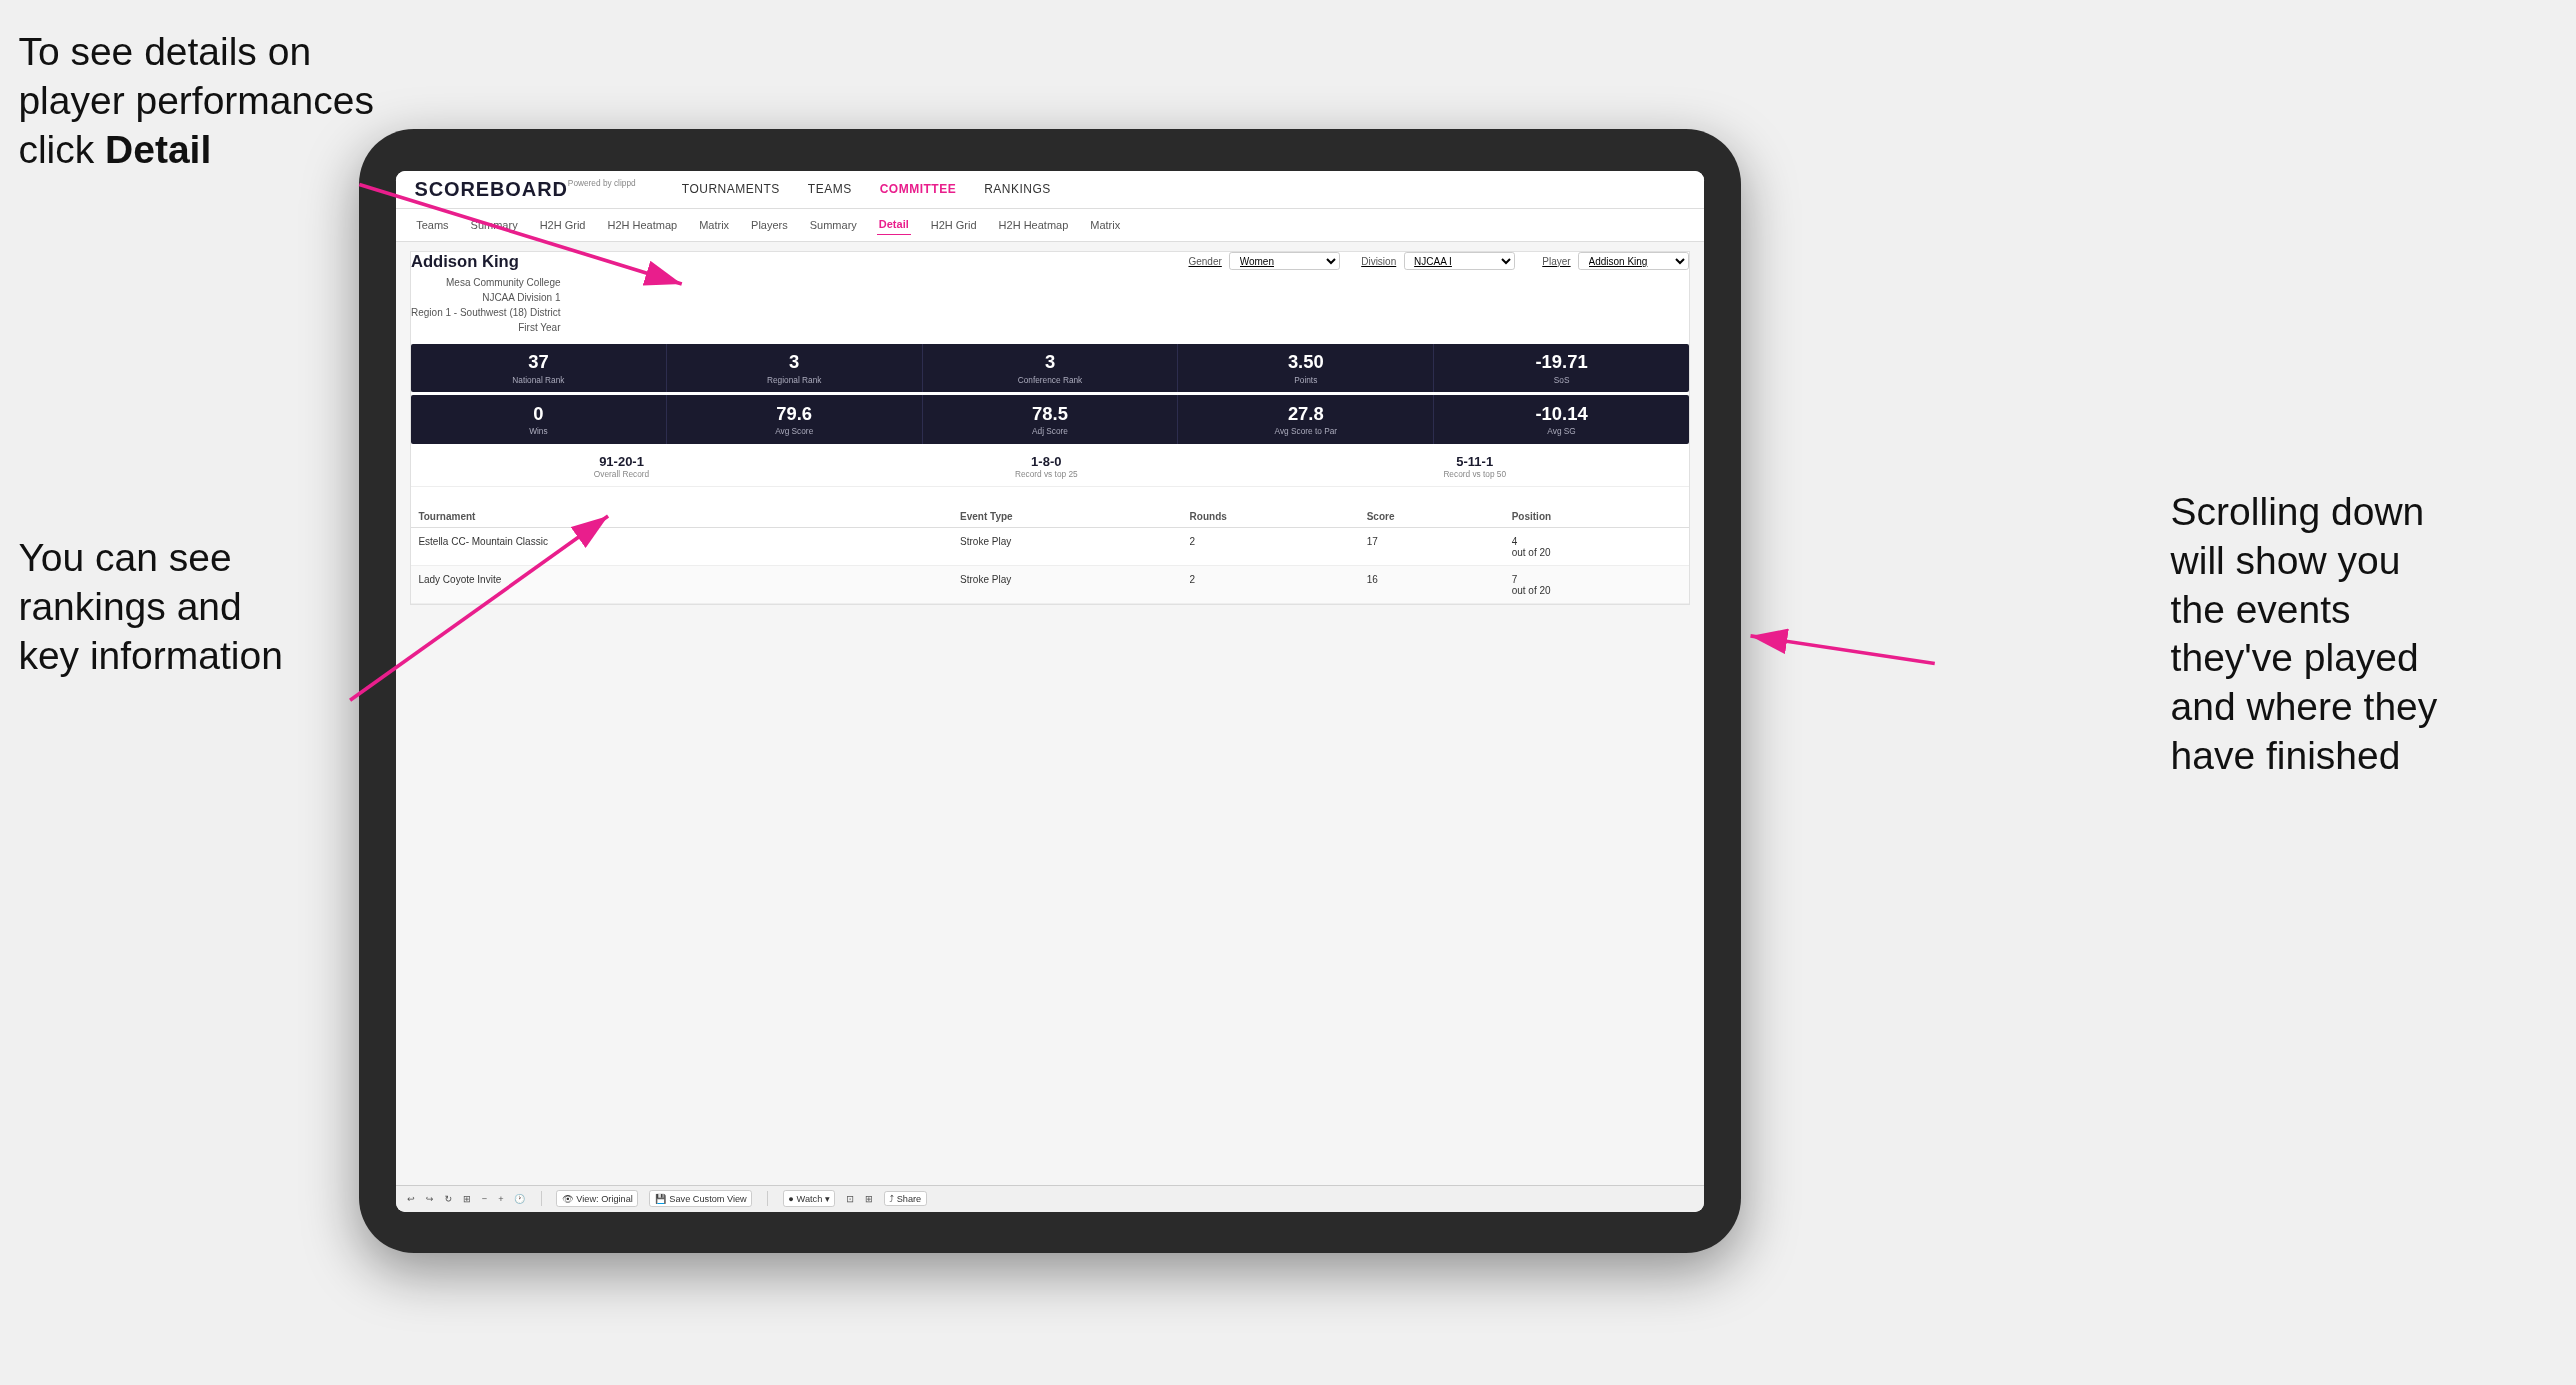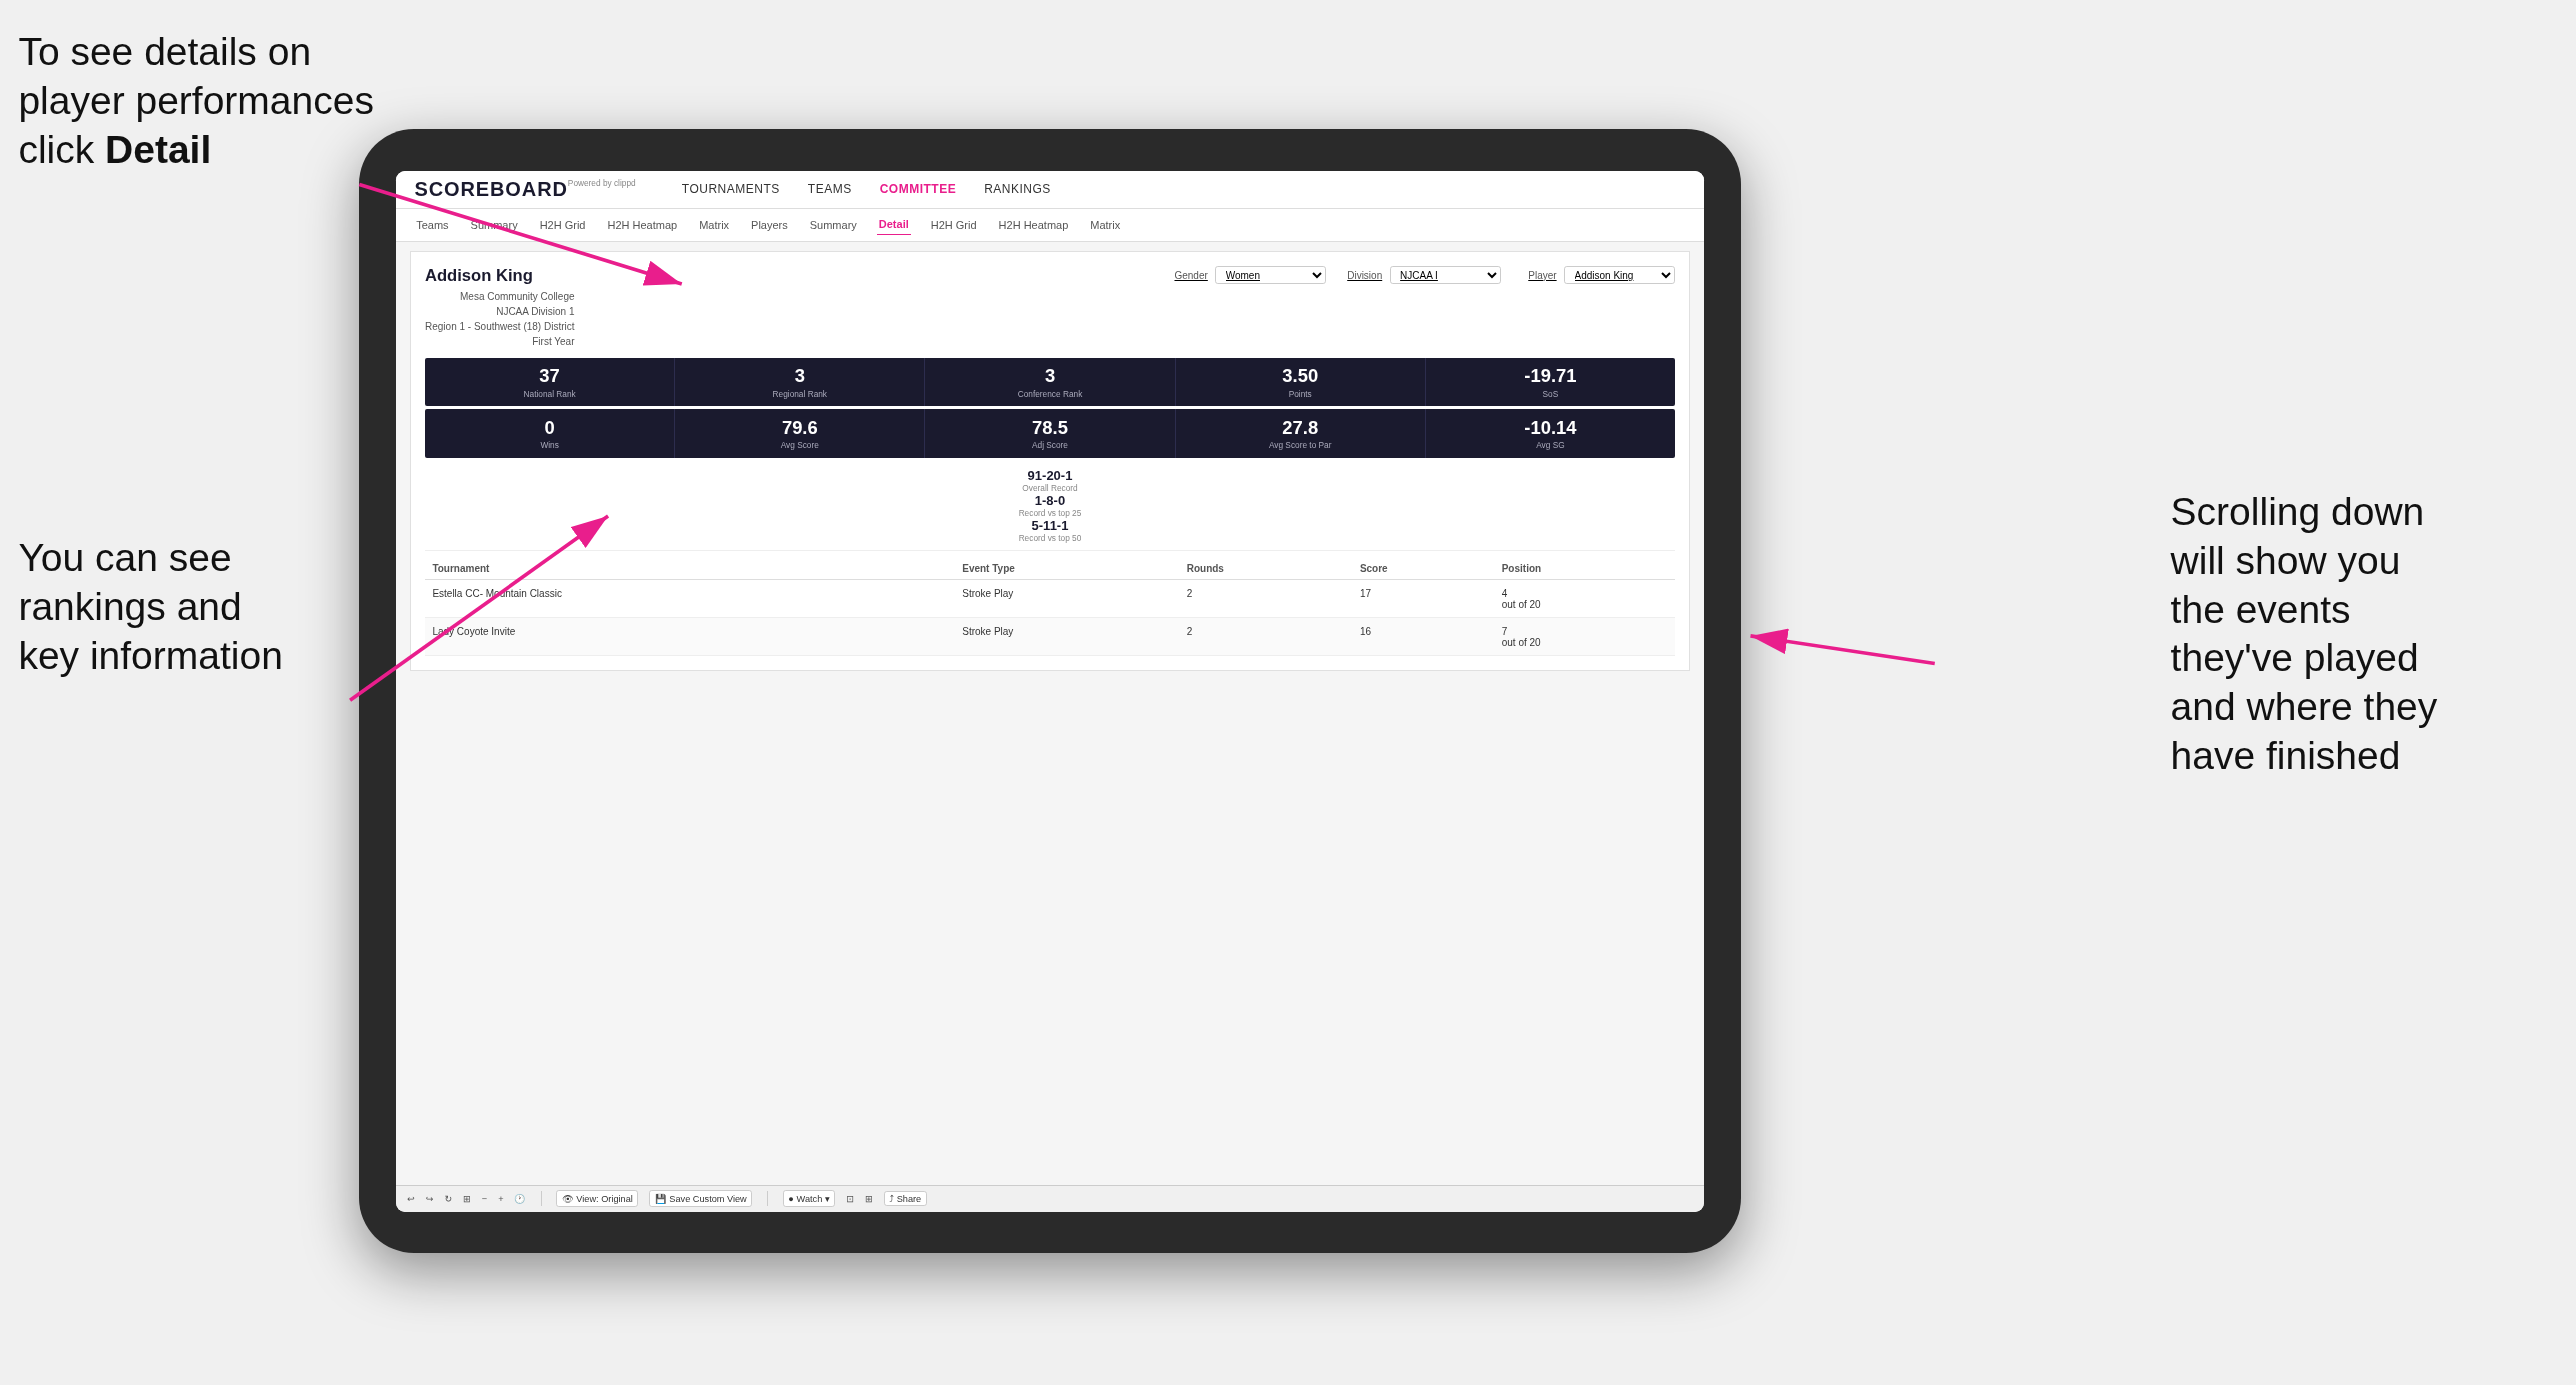--- a/index.html
+++ b/index.html
@@ -138,21 +138,20 @@
       flex: 1;
       background: #f5f5f5;
       overflow-y: auto;
       padding: 0;
     }
 
     
     .player-panel {
       background: #fff;
       margin: 9.2px 14px;
-      padding: 14px;
       border: 0.9px solid #e0e0e0;
     }
 
     
     .player-header-row {
       display: flex;
       justify-content: space-between;
       align-items: flex-start;
       margin-bottom: 9.2px;
     }
@@ -222,22 +221,21 @@
       display: block;
       margin-top: 1.8px;
     }
 
     
     .records-row {
       display: flex;
       justify-content: space-around;
       padding: 7.4px 0;
       border-bottom: 0.9px solid #eee;
-      margin-bottom: 6px;
-      flex-direction: column;
+      margin-bottom: 18px;
     }
     .record-item {
       text-align: center;
     }
     .record-value {
       font-size: 13px;
       font-weight: bold;
       color: #1a1a2e;
       display: block;
     }

